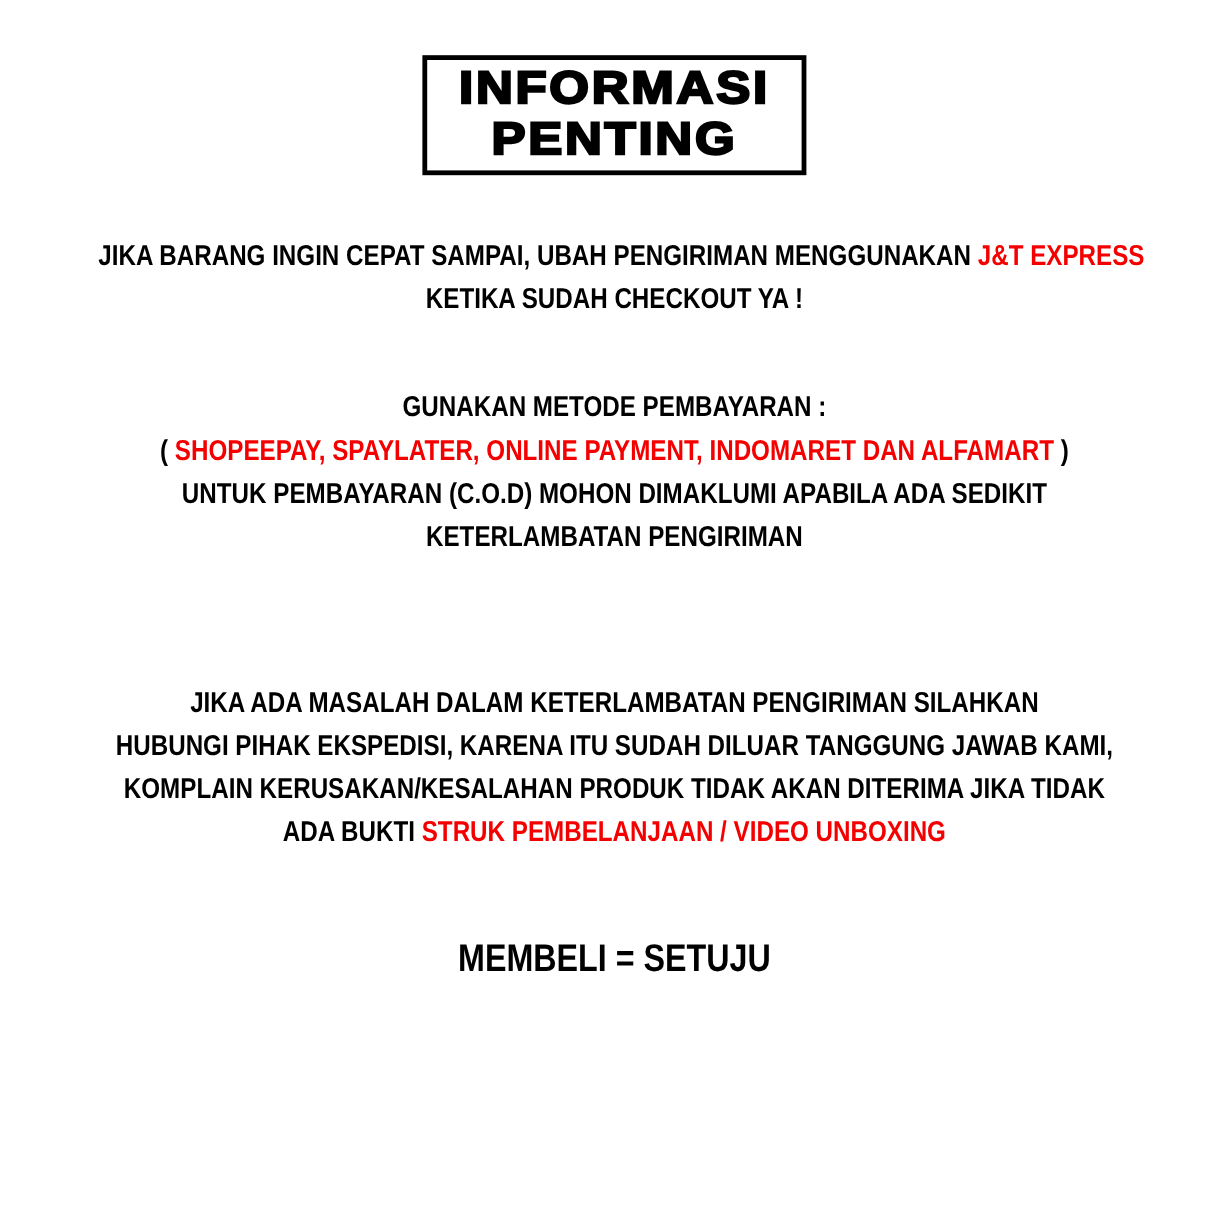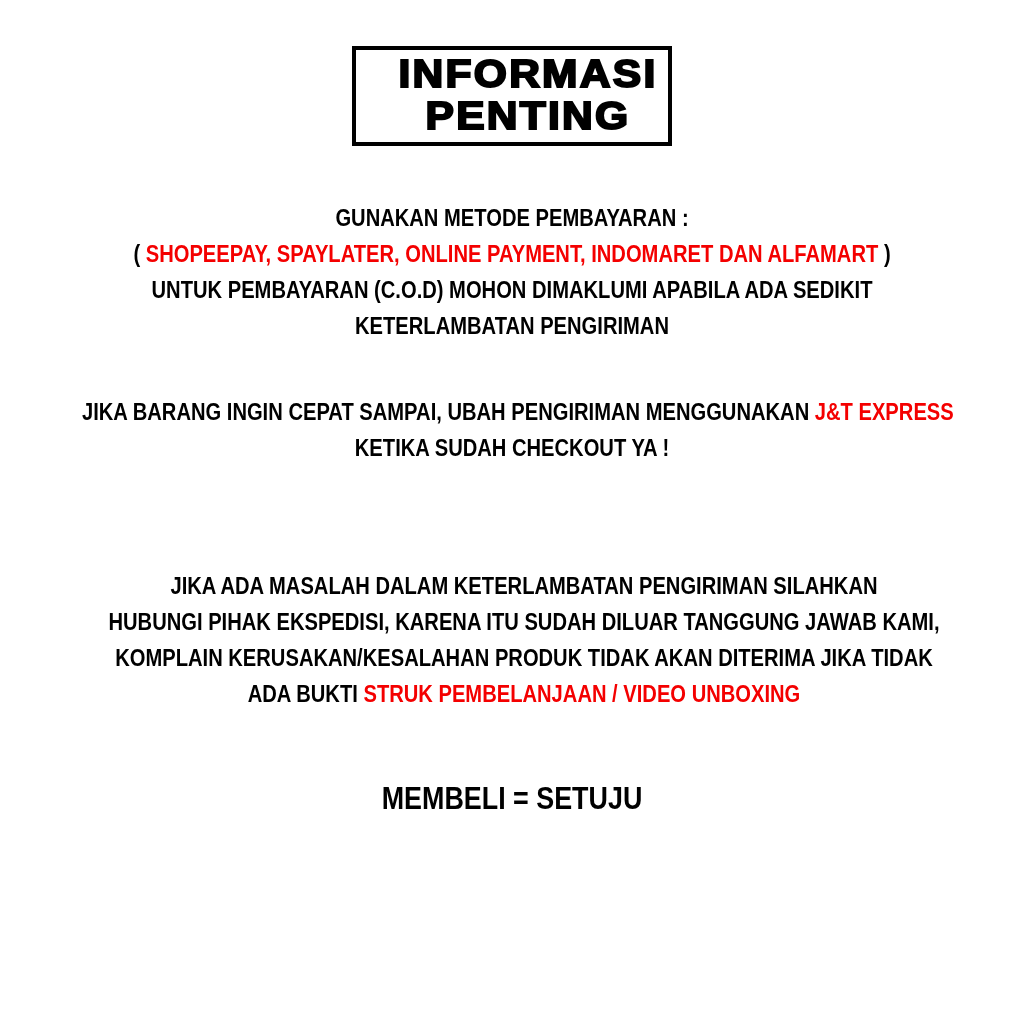--- a/index.html
+++ b/index.html
@@ -23,21 +23,21 @@
     width: 1024px;
     height: 1024px;
   }
   .title-box {
     width: 320px;
     margin: 46px auto 0 auto;
     border: 4px solid var(--border);
     padding: 3px 0 5px 0;
     display: flex;
     align-items: center;
-    justify-content: flex-end;
+    justify-content: center;
     text-align: center;
   }
   .title-text {
     font-size: 38px;
     line-height: 42px;
     font-weight: 900;
     letter-spacing: 2px;
     -webkit-text-stroke: 2px var(--text);
     transform: scaleX(1.12);
     transform-origin: 50% 50%;
@@ -52,21 +52,21 @@
     line-height: 36px;
     text-align: center;
     white-space: nowrap;
     transform: scaleX(0.84);
     transform-origin: 50% 50%;
   }
   .red { color: var(--accent-red); }
   .s1 { margin-top: 50px; }
   .s2 { margin-top: 54px; }
   .s3 { margin-top: 78px; }
-  .s4 { margin-top: 102px; padding-left: 12px; }
+  .s4 { margin-top: 102px; }
   .footer-line {
     margin-top: 64px;
     width: 1024px;
     font-weight: bold;
     font-size: 32px;
     line-height: 44px;
     text-align: center;
     white-space: nowrap;
     transform: scaleX(0.84);
     transform-origin: 50% 50%;
@@ -74,30 +74,30 @@
 </style>
 </head>
 <body>
 
 <div class="poster">
 
   <div class="title-box">
     <div class="title-text">INFORMASI PENTING</div>
   </div>
 
+  <div class="section s1">
+    <div class="line"><span>JIKA BARANG INGIN CEPAT SAMPAI, UBAH PENGIRIMAN MENGGUNAKAN </span><span class="red">J&amp;T EXPRESS</span></div>
+    <div class="line"><span>KETIKA SUDAH CHECKOUT YA !</span></div>
+  </div>
+
   <div class="section s2">
     <div class="line"><span>GUNAKAN METODE PEMBAYARAN :</span></div>
     <div class="line"><span>( </span><span class="red">SHOPEEPAY, SPAYLATER, ONLINE PAYMENT, INDOMARET DAN ALFAMART</span><span> )</span></div>
     <div class="line"><span>UNTUK PEMBAYARAN (C.O.D) MOHON DIMAKLUMI APABILA ADA SEDIKIT</span></div>
     <div class="line"><span>KETERLAMBATAN PENGIRIMAN</span></div>
-  </div>
-
-  <div class="section s1">
-    <div class="line"><span>JIKA BARANG INGIN CEPAT SAMPAI, UBAH PENGIRIMAN MENGGUNAKAN </span><span class="red">J&amp;T EXPRESS</span></div>
-    <div class="line"><span>KETIKA SUDAH CHECKOUT YA !</span></div>
   </div>
 
 
   <div class="section s4">
     <div class="line"><span>JIKA ADA MASALAH DALAM KETERLAMBATAN PENGIRIMAN SILAHKAN</span></div>
     <div class="line"><span>HUBUNGI PIHAK EKSPEDISI, KARENA ITU SUDAH DILUAR TANGGUNG JAWAB KAMI,</span></div>
     <div class="line"><span>KOMPLAIN KERUSAKAN/KESALAHAN PRODUK TIDAK AKAN DITERIMA JIKA TIDAK</span></div>
     <div class="line"><span>ADA BUKTI </span><span class="red">STRUK PEMBELANJAAN / VIDEO UNBOXING</span></div>
   </div>
 

